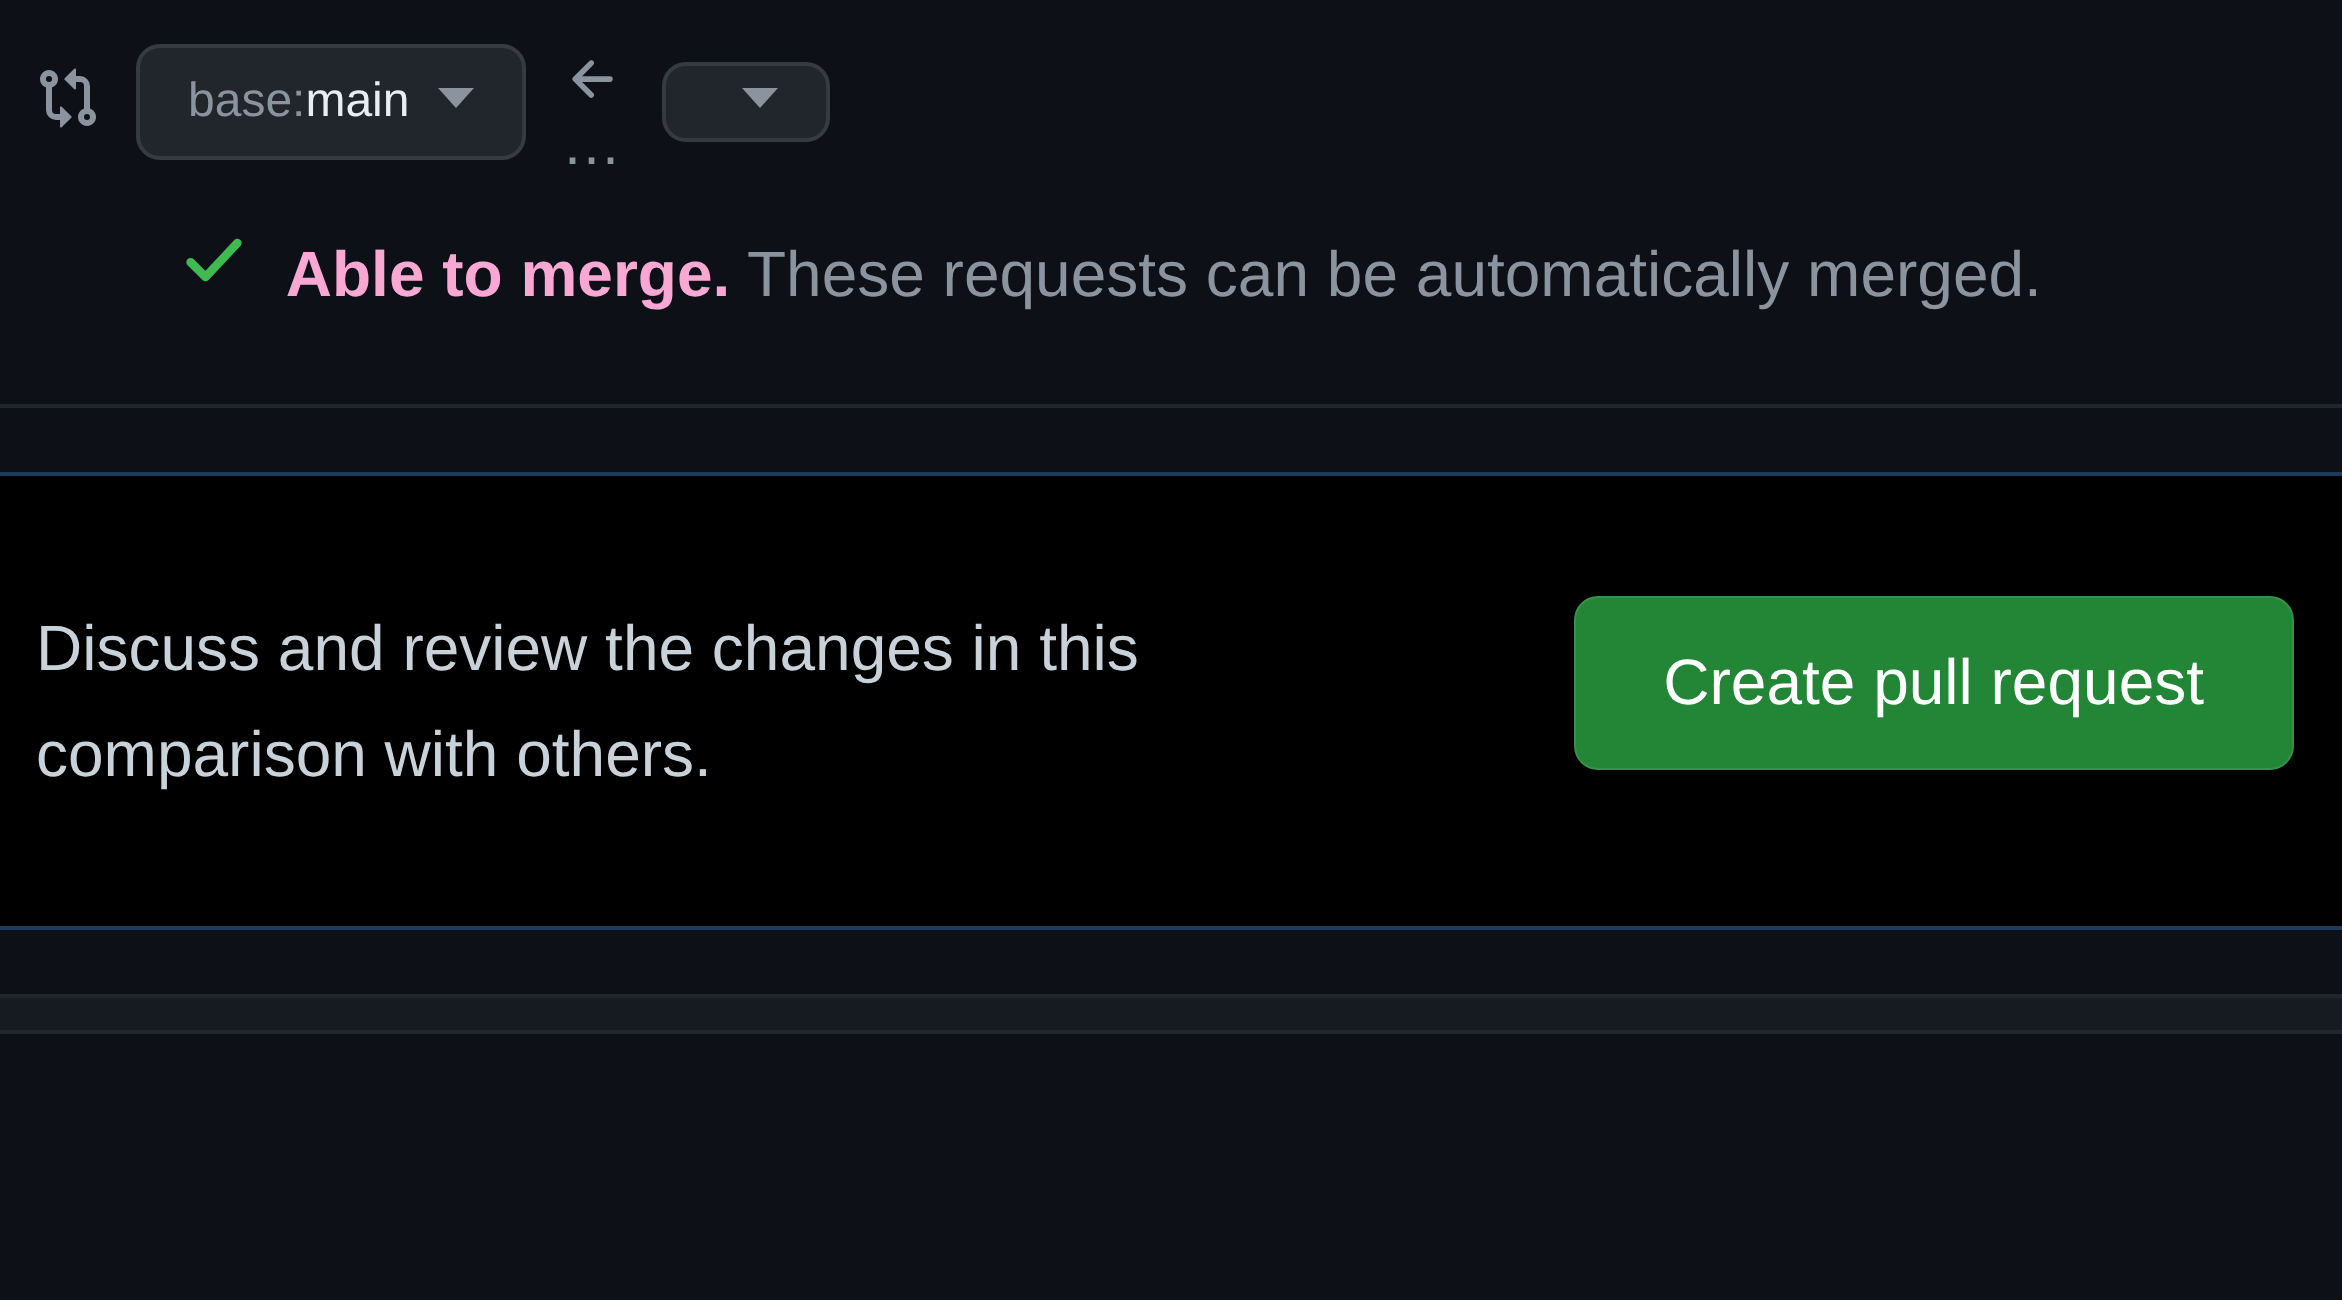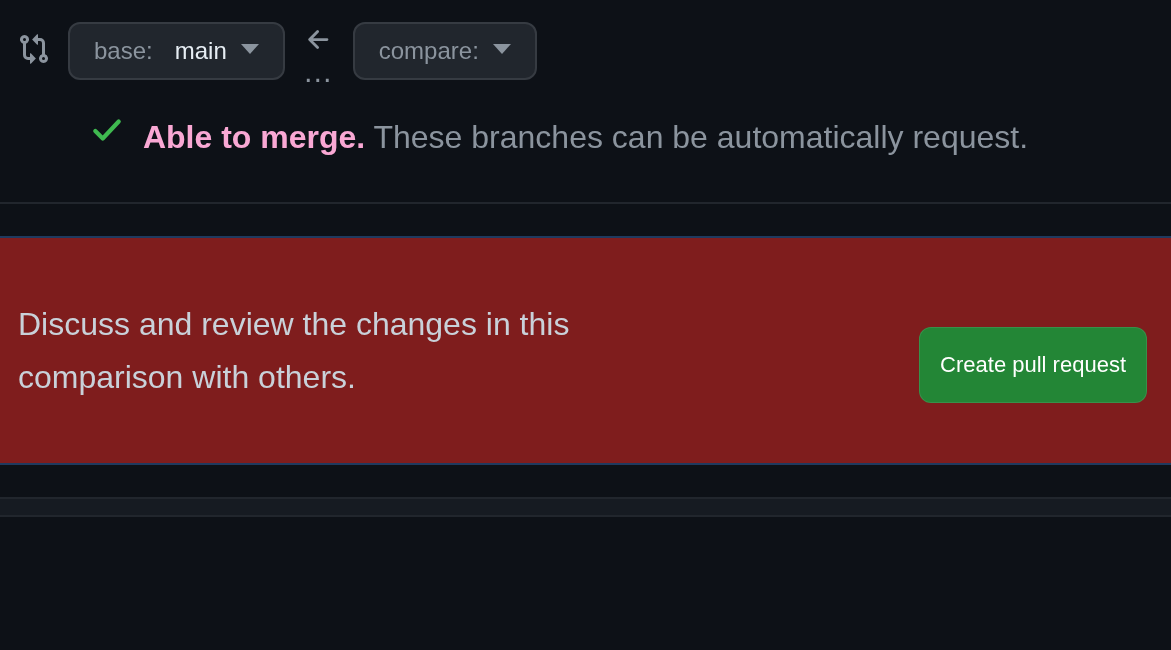--- a/index.html
+++ b/index.html
@@ -34,21 +34,21 @@
     padding: 13px 24px;
     font-size: 24px;
     cursor: pointer;
   }
   .branch-pill .prefix {
     color: #8b949e;
   }
   .branch-pill .name {
     color: #e6edf3;
     font-weight: 500;
-    margin-left: 22px;
+    margin-left: 0;
   }
   .caret {
     display: inline-block;
     width: 0;
     height: 0;
     border-left: 9px solid transparent;
     border-right: 9px solid transparent;
     border-top: 10px solid #8b949e;
     margin-left: 14px;
     vertical-align: middle;
@@ -93,46 +93,46 @@
     background: #21262d;
     width: 100%;
   }
   .gap-bar {
     height: 32px;
     background: #0d1117;
   }
   .panel {
     border-top: 2px solid #1f3a5f;
     border-bottom: 2px solid #1f3a5f;
-    background: #7f1d1d;
+    background: #000000;
     padding: 60px 24px 60px 18px;
     display: flex;
-    align-items: flex-end;
+    align-items: flex-start;
     justify-content: space-between;
     gap: 60px;
   }
   .panel-text {
     font-size: 32px;
     line-height: 1.65;
     color: #c9d1d9;
     max-width: 700px;
   }
   .panel-text a {
     color: #4493f8;
     text-decoration: underline;
     text-underline-offset: 6px;
     text-decoration-thickness: 2px;
   }
   .create-pr {
     background: #238636;
     color: #ffffff;
     border: 1px solid rgba(240,246,252,0.1);
     border-radius: 12px;
-    padding: 24px 20px;
-    font-size: 22px;
+    padding: 24px 44px;
+    font-size: 32px;
     font-weight: 500;
     cursor: pointer;
     white-space: nowrap;
   }
   .bottom-gap {
     height: 32px;
     background: #0d1117;
   }
   .bottom-bar {
     height: 20px;
@@ -160,33 +160,32 @@
   <div class="arrow-col">
     <span class="arrow-left">
       <svg width="30" height="30" viewBox="0 0 16 16" fill="currentColor">
         <path d="M7.78 12.53a.75.75 0 0 1-1.06 0L2.47 8.28a.75.75 0 0 1 0-1.06l4.25-4.25a.749.749 0 0 1 1.275.326.749.749 0 0 1-.215.734L4.81 7h7.44a.75.75 0 0 1 0 1.5H4.81l2.97 2.97a.75.75 0 0 1 0 1.06Z"></path>
       </svg>
     </span>
     <span class="ellipsis">…</span>
   </div>
 
   <div class="branch-pill">
-    <span class="prefix">compare:</span>
     <span class="caret"></span>
   </div>
 </div>
 
 <div class="merge-status">
   <span class="merge-check">
     <svg width="34" height="34" viewBox="0 0 16 16" fill="none" stroke="currentColor" stroke-width="2">
       <path d="M2.5 8.5 L6 12 L13.5 4" stroke-linecap="round" stroke-linejoin="round"></path>
     </svg>
   </span>
   <span class="merge-able">Able to merge.</span>
-  <span>These branches can be automatically request.</span>
+  <span>These requests can be automatically merged.</span>
 </div>
 
 <div class="divider"></div>
 <div class="gap-bar"></div>
 
 <div class="panel">
   <div class="panel-text">
     <span>Discuss and review the changes in this comparison with others.</span>
     <br>
   </div>

